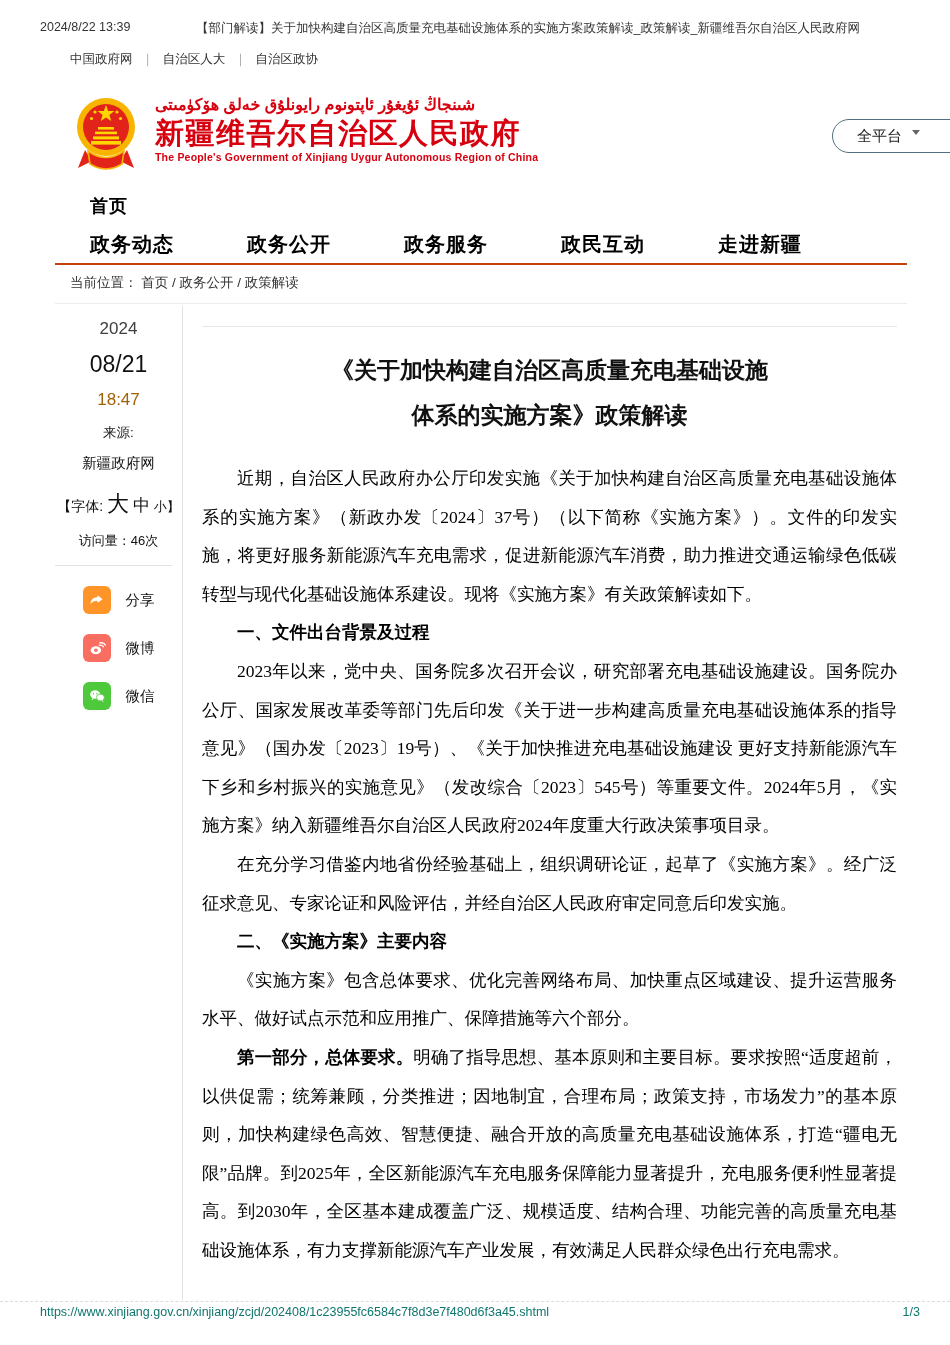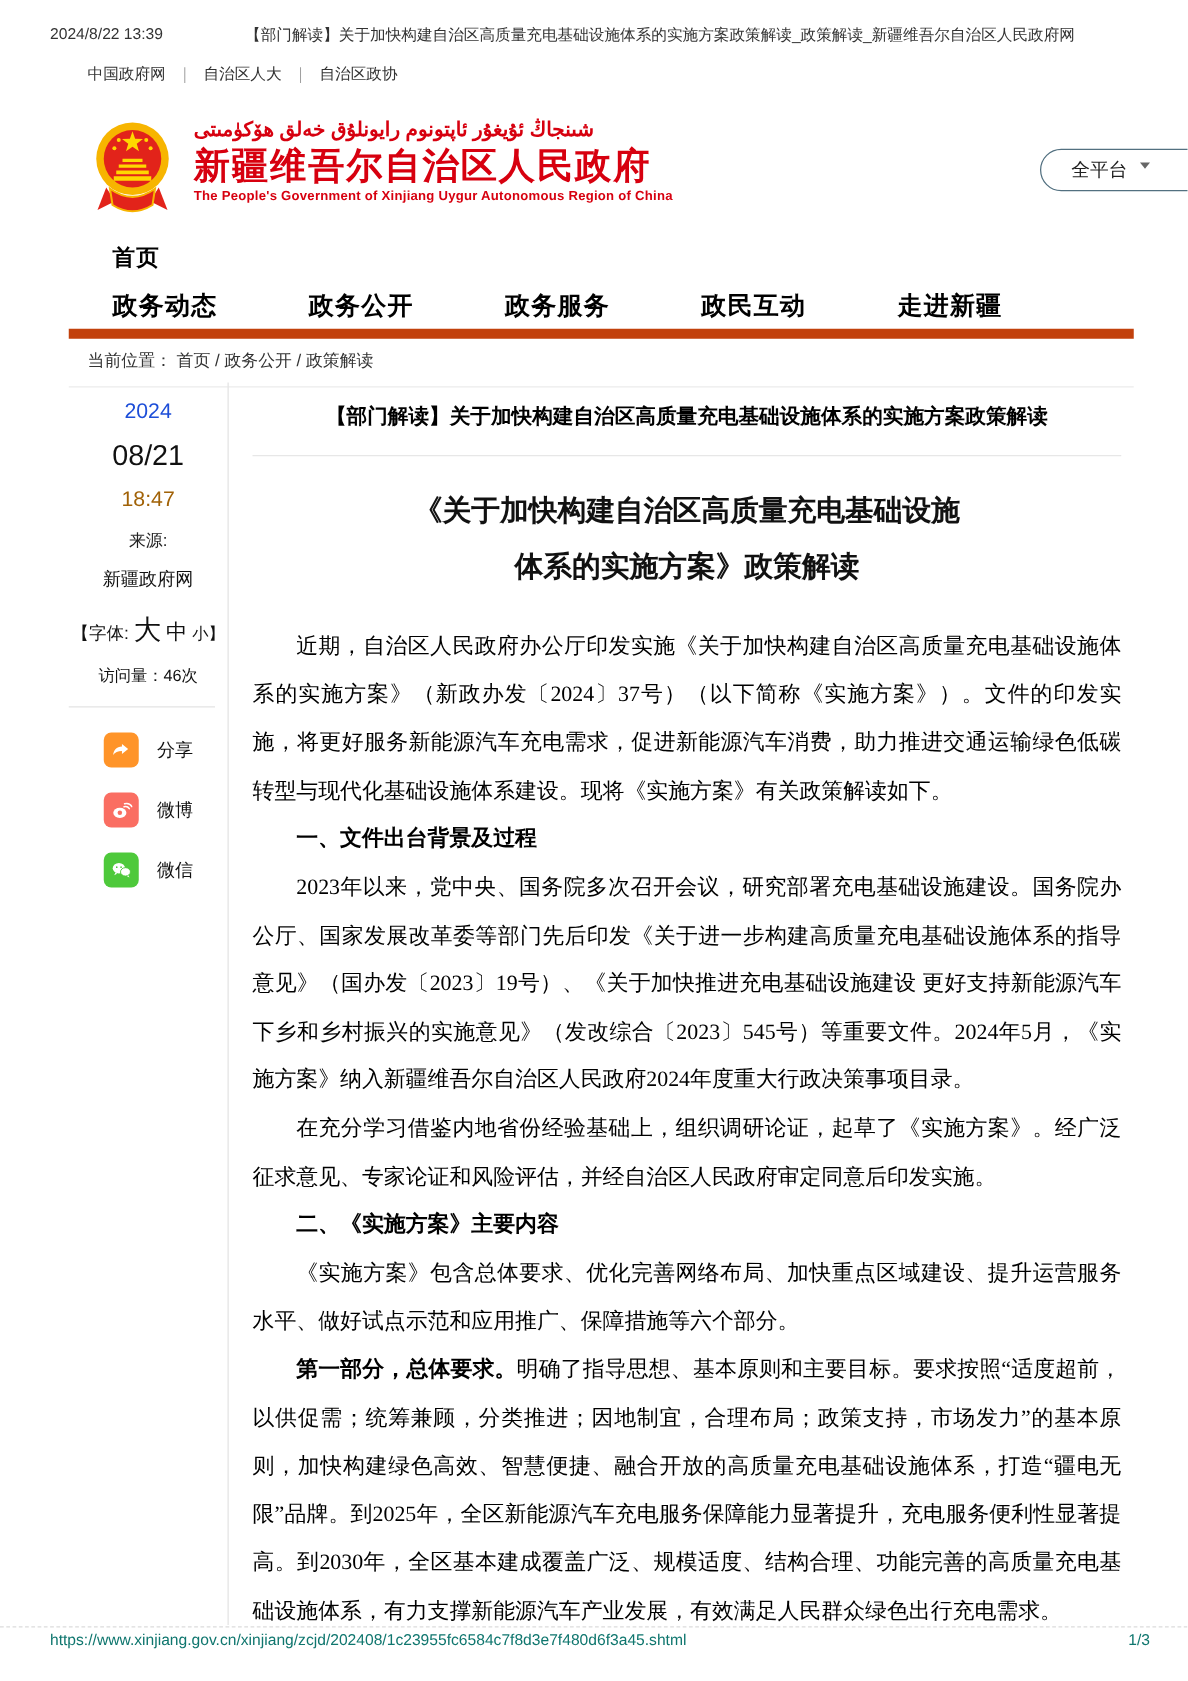--- a/index.html
+++ b/index.html
@@ -36,29 +36,29 @@
 
   
   .nav{position:absolute;top:194px;left:90px;width:820px;}
   .nav-home{font-size:18px;font-weight:bold;margin-bottom:13px;letter-spacing:1px;cursor:pointer;}
   .nav-row{display:flex;font-size:20px;font-weight:bold;letter-spacing:1px;}
   .nav-item{margin-right:73px;cursor:pointer;}
 
   
   .breadcrumb-bar{
     position:absolute;top:263px;left:55px;width:852px;box-sizing:border-box;
-    border-top:8px solid #c2410c;border-bottom:1px solid #ececec;
+    border-top:2px solid #c2410c;border-bottom:1px solid #ececec;
     padding:9px 0 11px 15px;font-size:13.5px;color:#333;
   }
   .breadcrumb-bar .crumb{cursor:pointer;}
 
   
   .content-row{position:absolute;top:306px;left:55px;width:845px;height:994px;display:flex;}
   .sidebar{width:128px;box-sizing:border-box;border-right:1px solid #e3e3e3;text-align:center;padding-top:13px;flex:none;}
-  .sb-year{font-size:17px;color:#1d4ed8;margin-bottom:12px;}
+  .sb-year{font-size:17px;color:#404040;margin-bottom:12px;}
   .sb-date{font-size:23px;color:#111;margin-bottom:12px;}
   .sb-time{font-size:17px;color:#a16207;margin-bottom:14px;}
   .sb-source-label{font-size:13.5px;color:#222;margin-bottom:12px;}
   .sb-source{font-size:14.5px;color:#111;margin-bottom:18px;}
   .sb-font{font-size:14px;color:#111;line-height:26px;margin-bottom:12px;}
   .fz-large{font-size:22px;cursor:pointer;}
   .fz-medium{font-size:17px;cursor:pointer;}
   .fz-small{font-size:13px;cursor:pointer;}
   .sb-visits{font-size:13px;color:#111;}
   .side-divider{border-top:1px solid #e3e3e3;margin:15px 10px 20px 0;}
@@ -182,21 +182,20 @@
           <path d="M19.5 17.5l1.3 2.4-2.7-1.3z" fill="#fff"></path>
           <circle cx="7.2" cy="9" r=".9" fill="#4ec93b"></circle>
           <circle cx="11.8" cy="9" r=".9" fill="#4ec93b"></circle>
         </svg>
       </span>
       <span class="share-label">微信</span>
     </div>
   </div>
 
   <div class="main">
-    <div class="list-title">【部门解读】关于加快构建自治区高质量充电基础设施体系的实施方案政策解读</div>
     <div class="title-divider"></div>
     <div class="article-heading">
       <div>《关于加快构建自治区高质量充电基础设施</div>
       <div>体系的实施方案》政策解读</div>
     </div>
     <div class="body-text">
       <p>近期，自治区人民政府办公厅印发实施《关于加快构建自治区高质量充电基础设施体系的实施方案》（新政办发〔2024〕37号）（以下简称《实施方案》）。文件的印发实施，将更好服务新能源汽车充电需求，促进新能源汽车消费，助力推进交通运输绿色低碳转型与现代化基础设施体系建设。现将《实施方案》有关政策解读如下。</p>
       <p class="sec-h">一、文件出台背景及过程</p>
       <p>2023年以来，党中央、国务院多次召开会议，研究部署充电基础设施建设。国务院办公厅、国家发展改革委等部门先后印发《关于进一步构建高质量充电基础设施体系的指导意见》（国办发〔2023〕19号）、《关于加快推进充电基础设施建设 更好支持新能源汽车下乡和乡村振兴的实施意见》（发改综合〔2023〕545号）等重要文件。2024年5月，《实施方案》纳入新疆维吾尔自治区人民政府2024年度重大行政决策事项目录。</p>
       <p>在充分学习借鉴内地省份经验基础上，组织调研论证，起草了《实施方案》。经广泛征求意见、专家论证和风险评估，并经自治区人民政府审定同意后印发实施。</p>

